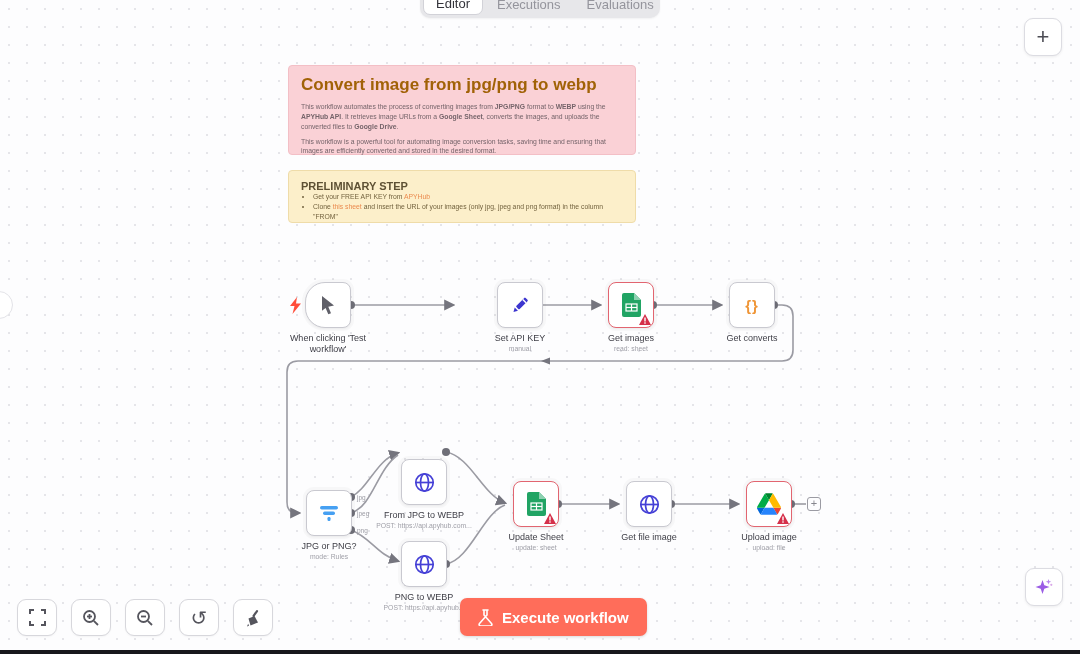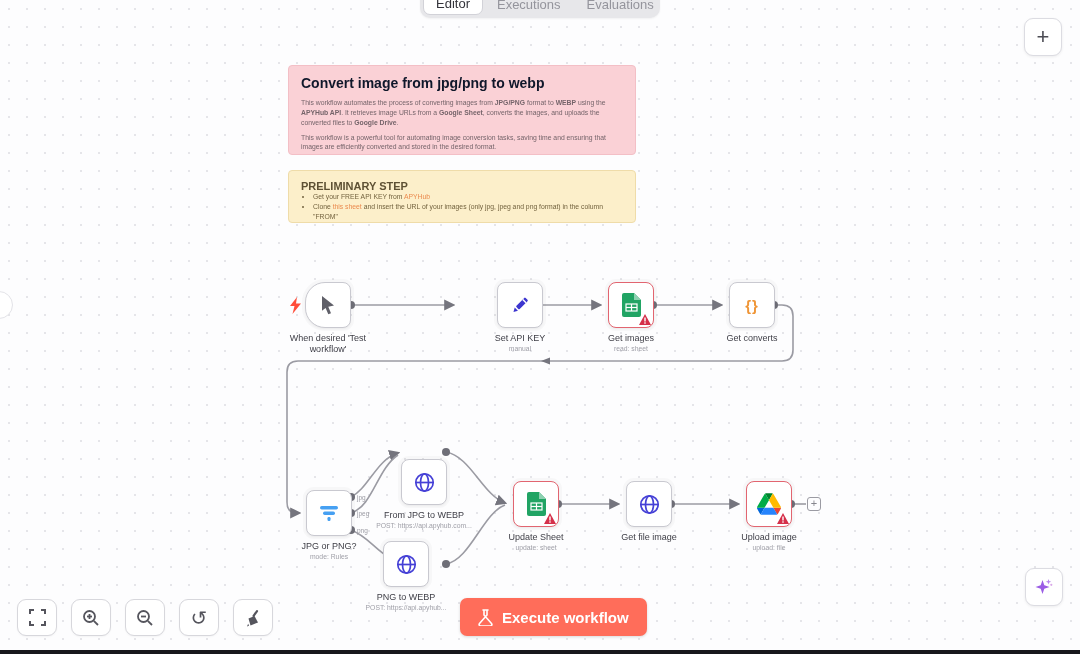--- a/index.html
+++ b/index.html
@@ -26,21 +26,21 @@
     position:absolute; width:38px; height:38px; background:#fff; border:1px solid #dcdce2;
     border-radius:9px; display:flex; align-items:center; justify-content:center;
     box-shadow:0 1px 3px rgba(0,0,0,.07); color:#4c4c54;
   }
   .plus-btn { left:1024px; top:18px; font-size:22px; font-weight:400; }
   .ai-btn { left:1025px; top:568px; }
   
   .note { position:absolute; border-radius:4px; padding:9px 12px; }
   .note-pink { left:288px; top:65px; width:348px; height:90px; background:#fad1d6; border:1px solid #f3bfc6; }
   .note-yellow { left:288px; top:170px; width:348px; height:53px; background:#fcefca; border:1px solid #efdca9; }
-  .note-pink h3 { font-size:14px; color:#0f172a; font-weight:bold; margin-bottom:7px; }
+  .note-pink h3 { font-size:17px; color:#a16207; font-weight:bold; margin-bottom:7px; }
   .note-yellow h3 { font-size:11px; color:#5e5134; font-weight:bold; margin-bottom:0; }
   .note p { font-size:6.8px; line-height:1.45; color:#75646a; margin-bottom:5px; }
   .note-yellow li { font-size:6.8px; line-height:1.5; color:#73633f; margin-left:12px; }
   .b { font-weight:bold; }
   .lnk { color:#ea8a4e; }
   
   .node { position:absolute; width:46px; }
   .nbox {
     width:46px; height:46px; background:#fff; border:1.6px solid #c9c9d0; border-radius:8px;
     display:flex; align-items:center; justify-content:center; position:relative;
@@ -160,21 +160,21 @@
 
   <div class="node" style="left:305px; top:282px;">
     <svg class="bolt" width="13" height="17" viewBox="0 0 13 17">
         <polygon points="8,0 1,9 5.5,9 3.5,17 12,6.5 7,6.5" fill="#ff4d3a"></polygon>
       </svg>
     <div class="nbox trigger">
       <svg width="20" height="20" viewBox="0 0 20 20">
           <path d="M4 1 L16 10.5 L10.3 11.8 L13 18.2 L10.3 19.3 L7.6 12.9 L4 15.8 Z" fill="#5f5f68"></path>
         </svg>
     </div>
-    <div class="nlabel">When desired 'Test workflow'</div>
+    <div class="nlabel">When clicking 'Test workflow'</div>
   </div>
 
   <div class="node" style="left:461px; top:282px;margin-left:36px;">
     <div class="nbox">
       <svg width="20" height="20" viewBox="0 0 20 20">
           <g transform="rotate(45 10 10)">
             <rect x="8" y="1" width="4.6" height="13" rx="1" fill="#3c35cf"></rect>
             <polygon points="8,15.5 12.6,15.5 10.3,19.5" fill="#3c35cf"></polygon>
             <rect x="8" y="3.4" width="4.6" height="1.4" fill="#fff"></rect>
           </g>
@@ -233,21 +233,21 @@
             <circle cx="10.5" cy="10.5" r="8.7"></circle>
             <ellipse cx="10.5" cy="10.5" rx="4" ry="8.7"></ellipse>
             <line x1="1.8" y1="10.5" x2="19.2" y2="10.5"></line>
           </g>
         </svg>
     </div>
     <div class="nlabel">From JPG to WEBP</div>
     <div class="nsub one">POST: https://api.apyhub.com...</div>
   </div>
 
-  <div class="node" style="left:383px; top:541px;">
+  <div class="node" style="left:401px; top:541px;">
     <div class="nbox">
       <svg width="21" height="21" viewBox="0 0 21 21">
           <g stroke="#4540d6" stroke-width="1.7" fill="none">
             <circle cx="10.5" cy="10.5" r="8.7"></circle>
             <ellipse cx="10.5" cy="10.5" rx="4" ry="8.7"></ellipse>
             <line x1="1.8" y1="10.5" x2="19.2" y2="10.5"></line>
           </g>
         </svg>
     </div>
     <div class="nlabel">PNG to WEBP</div>

